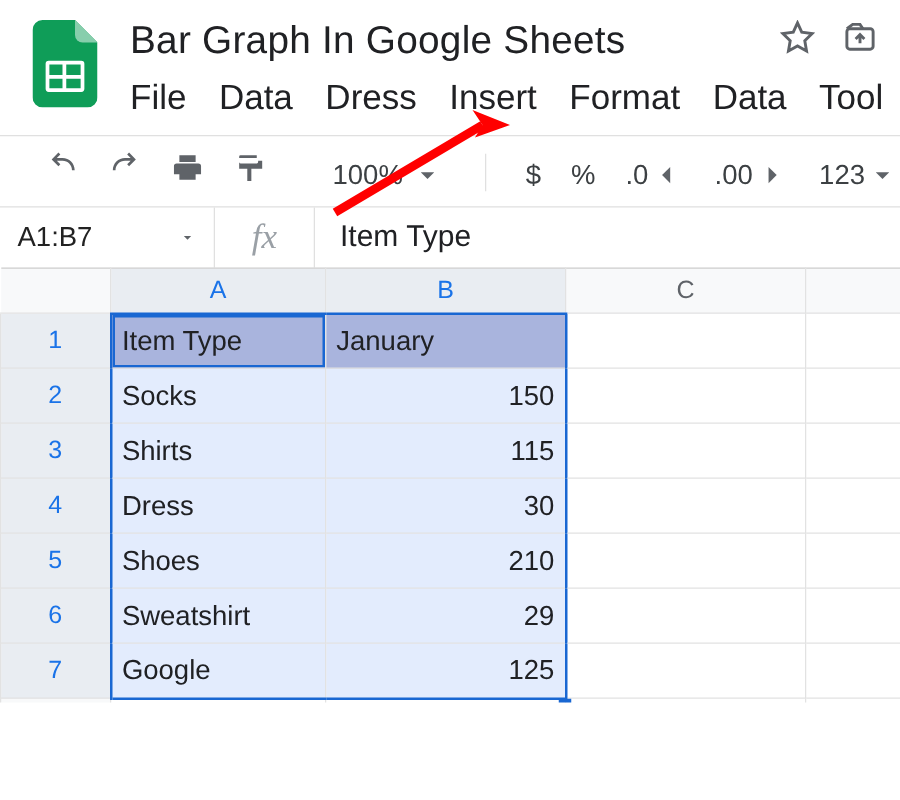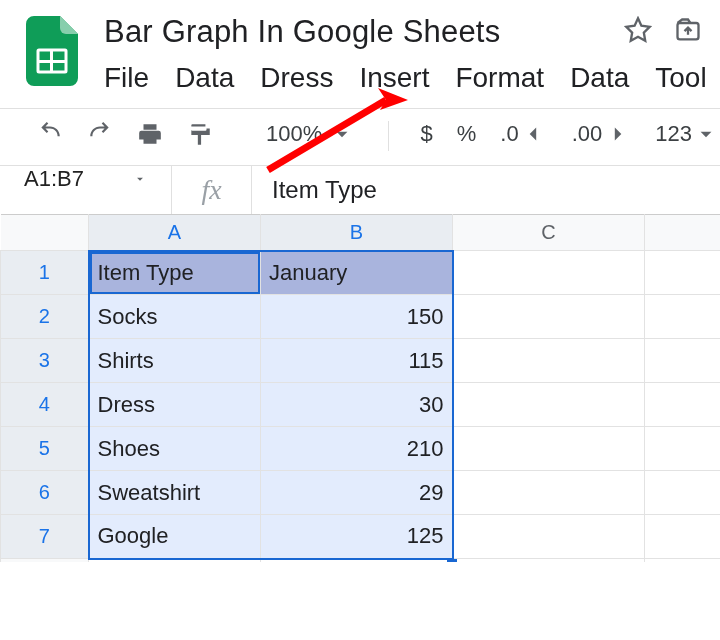--- a/index.html
+++ b/index.html
@@ -15,32 +15,32 @@
   .title-row { display:flex; align-items:center; }
   .title-icons { margin-left:auto; display:flex; align-items:center; gap:22px; padding-right:18px; color:#5f6368; }
   .title-icons svg { width:28px; height:28px; }
 
   .menubar { display:flex; gap:26px; font-size:28px; color:#202124; margin-top:12px; }
   .menubar .mi { cursor:pointer; }
 
   .divider { height:1px; background:#e0e0e0; margin-top:14px; width:100%; }
 
   
-  .toolbar { display:flex; align-items:flex-start; gap:22px; padding:12px 0 12px 36px; color:#5f6368; font-size:22px; }
+  .toolbar { display:flex; align-items:flex-end; gap:22px; padding:12px 0 12px 36px; color:#5f6368; font-size:22px; }
   .toolbar svg { width:28px; height:26px; }
   .zoom { display:flex; align-items:center; gap:6px; color:#3c4043; font-size:22px; margin-left:30px;}
   .spacer-v { width:1px; height:30px; background:#e0e0e0; margin:0 10px; }
   .numfmt { display:flex; align-items:center; gap:24px; color:#3c4043; font-size:22px; }
   .numfmt .btn { display:flex; align-items:center; }
 
   .divider2 { height:1px; background:#e0e0e0; width:100%; }
 
   
   .fxrow { display:flex; align-items:center; height:48px; }
-  .namebox { width:172px; height:48px; display:flex; align-items:flex-start; padding:0 24px; font-size:22px; color:#222; border-right:1px solid #e0e0e0; gap:8px;}
+  .namebox { width:172px; height:48px; display:flex; align-items:center; padding:0 14px; font-size:22px; color:#222; border-right:1px solid #e0e0e0; gap:8px;}
   .namebox .dd { margin-left:auto; color:#5f6368; }
   .fx { width:80px; text-align:center; font-size:28px; font-style:italic; color:#9aa0a6; font-family: "Times New Roman", serif; border-right:1px solid #e0e0e0; height:48px; line-height:48px;}
   .fxval { flex:1; padding-left:20px; font-size:24px; color:#202124; }
 
   
   .sheet { position:relative; }
   table.grid { border-collapse:collapse; table-layout:fixed; width:720px; }
   table.grid th, table.grid td { border:1px solid #e2e2e2; }
   .corner { width:88px; height:36px; background:#f8f9fa; border-top:1px solid #ccc !important; border-left:none !important;}
   th.colh { height:36px; background:#f8f9fa; font-weight:400; font-size:20px; color:#5f6368; text-align:center; border-top:1px solid #ccc !important;}

